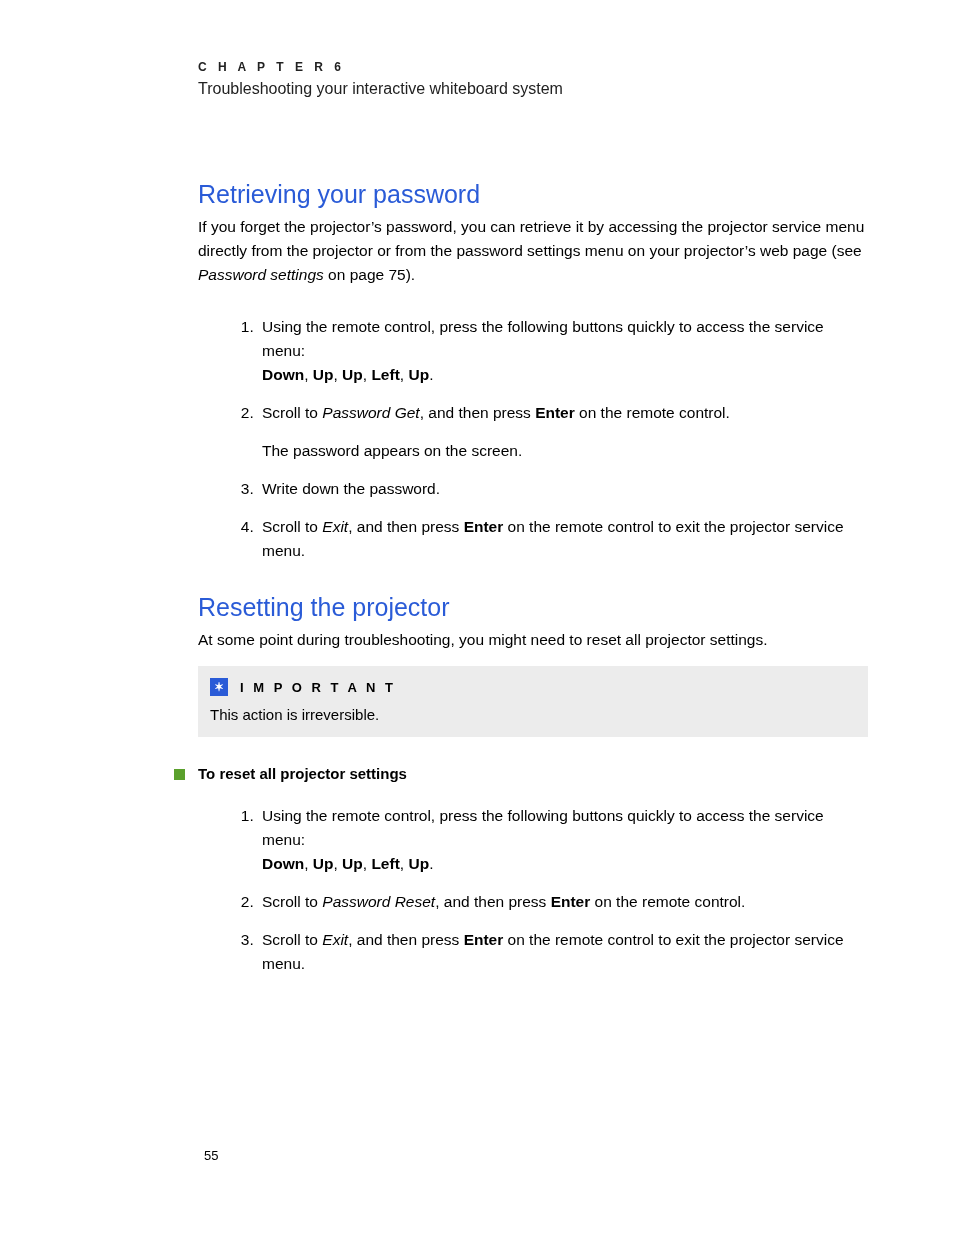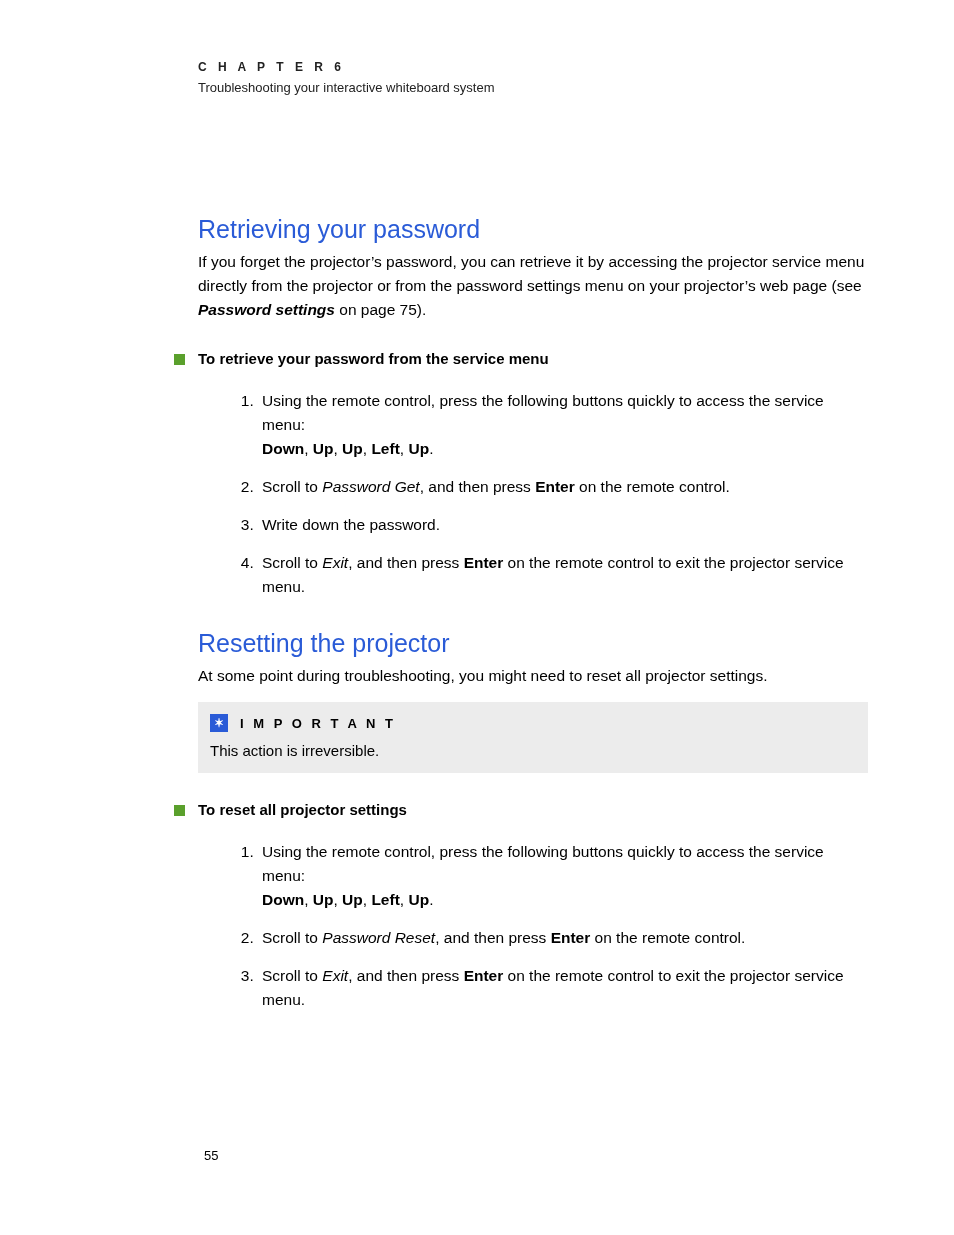--- a/index.html
+++ b/index.html
@@ -19,40 +19,39 @@
     border-radius: 17px;
   }
   .chapter-header {
     font-size: 12px;
     font-weight: bold;
     letter-spacing: 4px;
     color: #222;
     margin-bottom: 6px;
   }
   .chapter-sub {
-    font-size: 13px;
+    font-size: 16px;
     color: #222;
-    margin-bottom: 120px;
+    margin-bottom: 82px;
   }
   h2.section-title {
     font-family: Arial, Helvetica, sans-serif;
     font-weight: 400;
     color: #2a5bd7;
     font-size: 25px;
     margin: 0 0 6px 0;
   }
   p.body {
     font-size: 15.5px;
     line-height: 1.55;
     margin: 0 0 28px 0;
     color: #000;
   }
   .xref-italic {
     font-style: italic;
-    font-weight: bold;
   }
   .proc-block {
     position: relative;
     margin: 0 0 10px -24px;
     padding-left: 24px;
   }
   .proc-bullet {
     position: absolute;
     left: 0;
     top: 4px;
@@ -126,32 +125,29 @@
 <div class="page">
 
   <div class="chapter-header">C H A P T E R   6</div>
   <div class="chapter-sub">Troubleshooting your interactive whiteboard system</div>
 
   <h2 class="section-title">Retrieving your password</h2>
   <p class="body">
     <span>If you forget the projector’s password, you can retrieve it by accessing the projector service menu directly from the projector or from the password settings menu on your projector’s web page (see </span><span class="xref-italic">Password settings</span><span> on page 75).</span>
   </p>
 
-  <div class="proc-block">
-    <span class="proc-bullet"></span>
-    <div class="proc-title">To retrieve your password from the service menu</div>
-  </div>
 
   <ol class="steps">
     <li>
       <span>Using the remote control, press the following buttons quickly to access the service menu: </span><br>
       <b>Down</b><span>, </span><b>Up</b><span>, </span><b>Up</b><span>, </span><b>Left</b><span>, </span><b>Up</b><span>.</span>
     </li>
     <li>
       <span>Scroll to </span><i>Password Get</i><span>,  and then press </span><b>Enter</b><span> on the remote control.</span>
+      <div class="step-sub">The password appears on the screen.</div>
     </li>
     <li>Write down the password.</li>
     <li>
       <span>Scroll to </span><i>Exit</i><span>,  and then press </span><b>Enter</b><span> on the remote control to exit the projector service menu.</span>
     </li>
   </ol>
 
   <h2 class="section-title">Resetting the projector</h2>
   <p class="body" style="margin-bottom:14px;">At some point during troubleshooting, you might need to reset all projector settings.</p>
 

